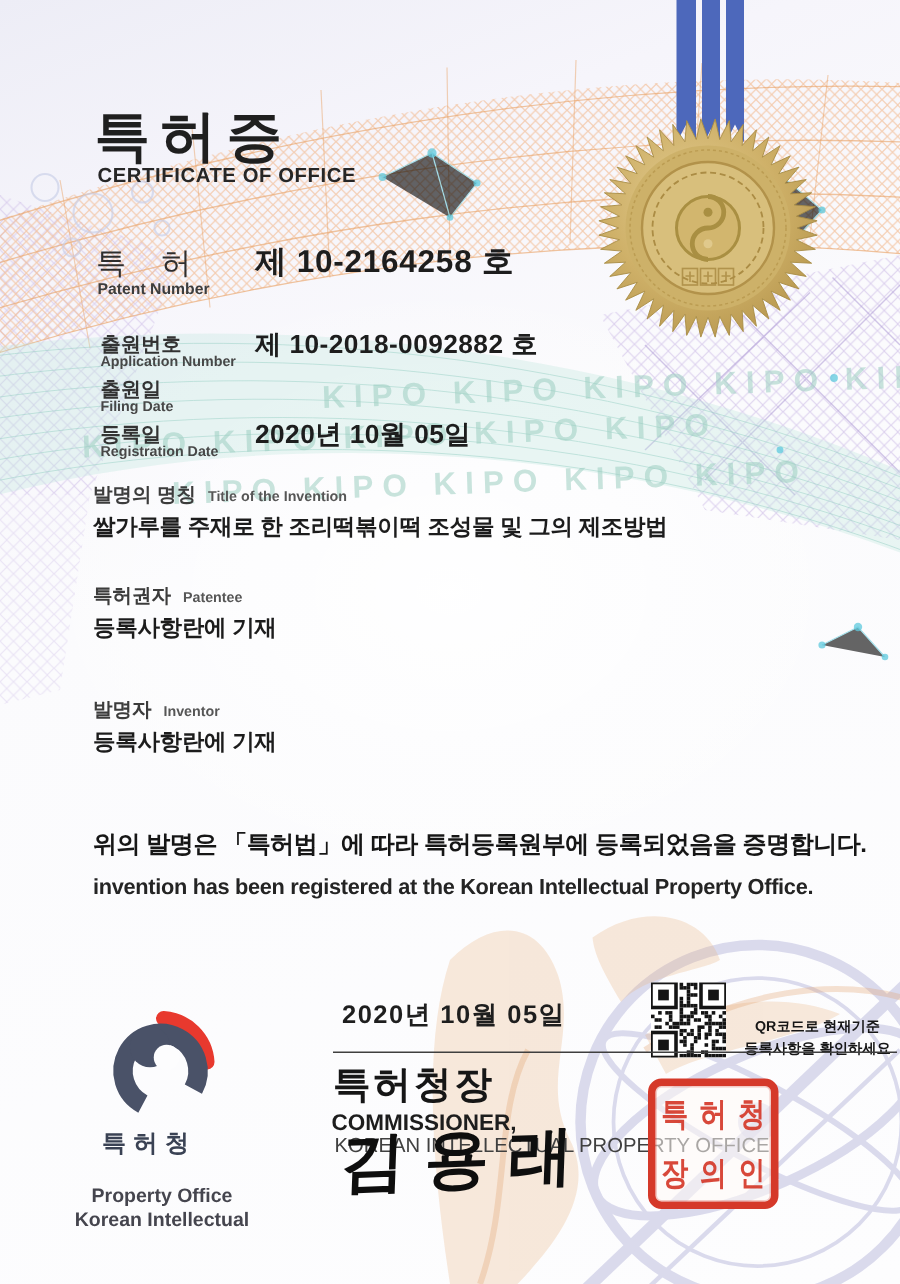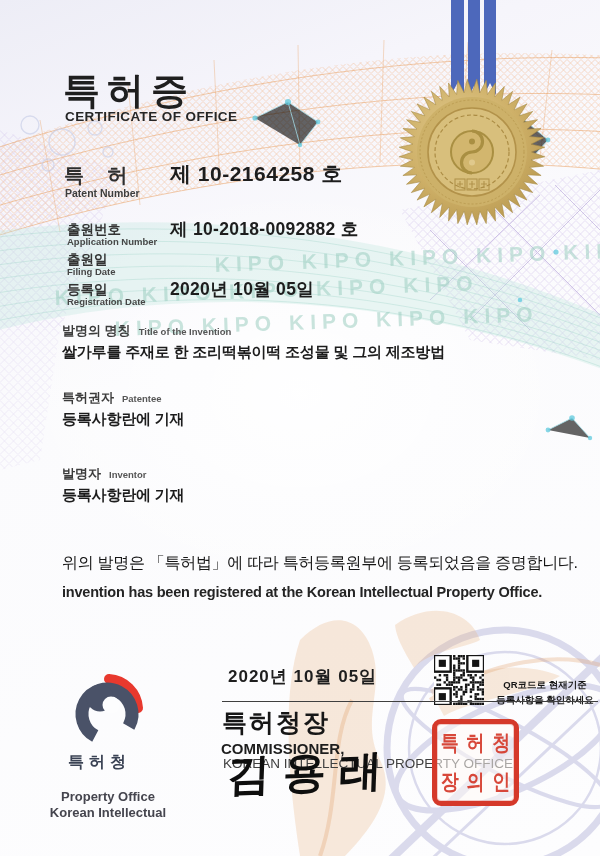--- a/index.html
+++ b/index.html
@@ -8,38 +8,38 @@
   .page{position:absolute;inset:0;background:
     radial-gradient(ellipse 420px 300px at 50% 46%, rgba(255,255,255,.9), rgba(255,255,255,0) 70%),
     linear-gradient(160deg,#ededf6 0%, #f6f5fb 18%, #fbfbfd 40%, #fdfdfe 100%);}
   svg text{font-family:"Liberation Sans","DejaVu Sans",sans-serif;}
 
   
   .title-kr{left:63px;top:66px;font-size:37px;font-weight:bold;letter-spacing:7px;color:#1f1f1f;}
   .title-en{left:65px;top:109px;font-size:13.5px;font-weight:bold;letter-spacing:.4px;color:#262626;}
 
   
-  .pat-label{left:64px;top:162px;font-size:20px;font-weight:bold;letter-spacing:9px;color:#2e2e2e;}
+  .pat-label{left:64px;top:162px;font-size:20px;font-weight:normal;letter-spacing:9px;color:#2e2e2e;}
   .pat-label-en{left:65px;top:187px;font-size:10.5px;font-weight:bold;color:#3d3d3d;}
   .pat-value{left:170px;top:160px;font-size:21px;font-weight:bold;letter-spacing:.5px;color:#1d1d1d;}
 
   
   .meta-row{left:0;width:500px;height:34px;}
   .meta-row .lk{position:absolute;left:67px;top:2px;font-size:13.5px;font-weight:bold;color:#333;}
   .meta-row .le{position:absolute;left:67px;top:17px;font-size:9.5px;font-weight:bold;color:#474747;}
   .meta-row .val{position:absolute;left:170px;top:-2px;font-size:17.5px;font-weight:bold;letter-spacing:.3px;color:#1d1d1d;}
 
   
   .section{left:62px;width:520px;}
   .section .lk{display:inline-block;font-size:13px;font-weight:600;color:#3c3c3c;}
   .section .le{display:inline-block;margin-left:8px;font-size:9.5px;font-weight:bold;color:#565656;}
   .section .val{margin-top:3px;font-size:15px;font-weight:bold;color:#1c1c1c;letter-spacing:-.2px;white-space:nowrap;}
 
   
-  .cert-kr{left:62px;top:553px;font-size:16px;font-weight:normal;letter-spacing:-.3px;color:#161616;white-space:nowrap;}
+  .cert-kr{left:62px;top:553px;font-size:16px;font-weight:bold;letter-spacing:-.3px;color:#161616;white-space:nowrap;}
   .cert-en{left:62px;top:582px;font-size:14.5px;font-weight:bold;line-height:1.45;color:#242424;letter-spacing:-.2px;white-space:nowrap;}
 
   
   .issue-date{left:228px;top:665px;font-size:17px;font-weight:600;letter-spacing:1px;color:#1e1e1e;}
   .qr-box{left:434px;top:655px;width:50px;height:50px;background:#fff;}
   .qr-note{left:487px;top:678px;width:116px;text-align:center;font-size:9.5px;font-weight:bold;line-height:1.55;color:#161616;}
   .divider{left:222px;top:701px;width:376px;border-top:1.6px solid #3f3f3f;height:0;}
   .comm-kr{left:222px;top:706px;font-size:25px;font-weight:bold;letter-spacing:2px;color:#161616;}
   .comm-en1{left:221px;top:740px;font-size:15px;font-weight:bold;color:#1d1d1d;}
   .comm-en2{left:223px;top:756px;font-size:13.5px;font-weight:normal;color:#404040;}

